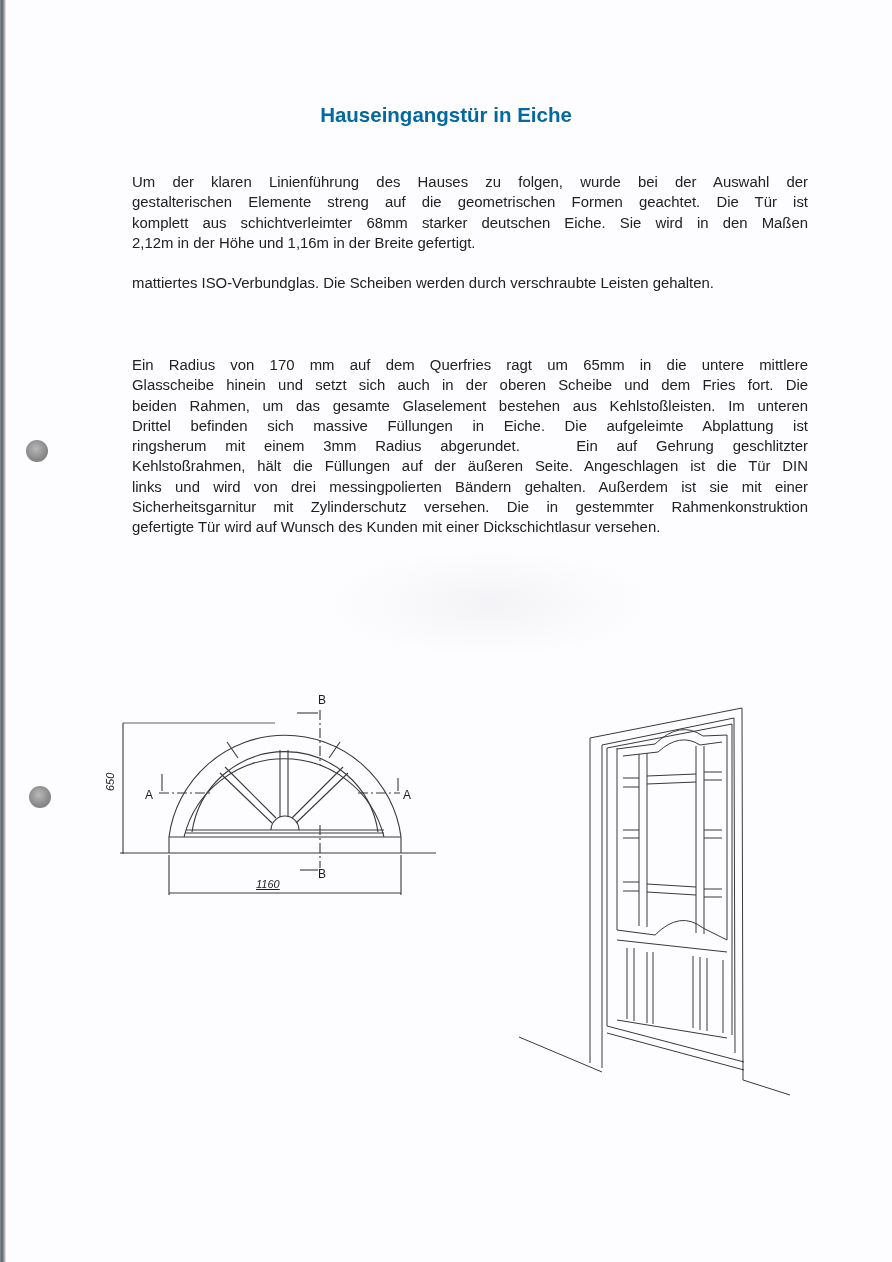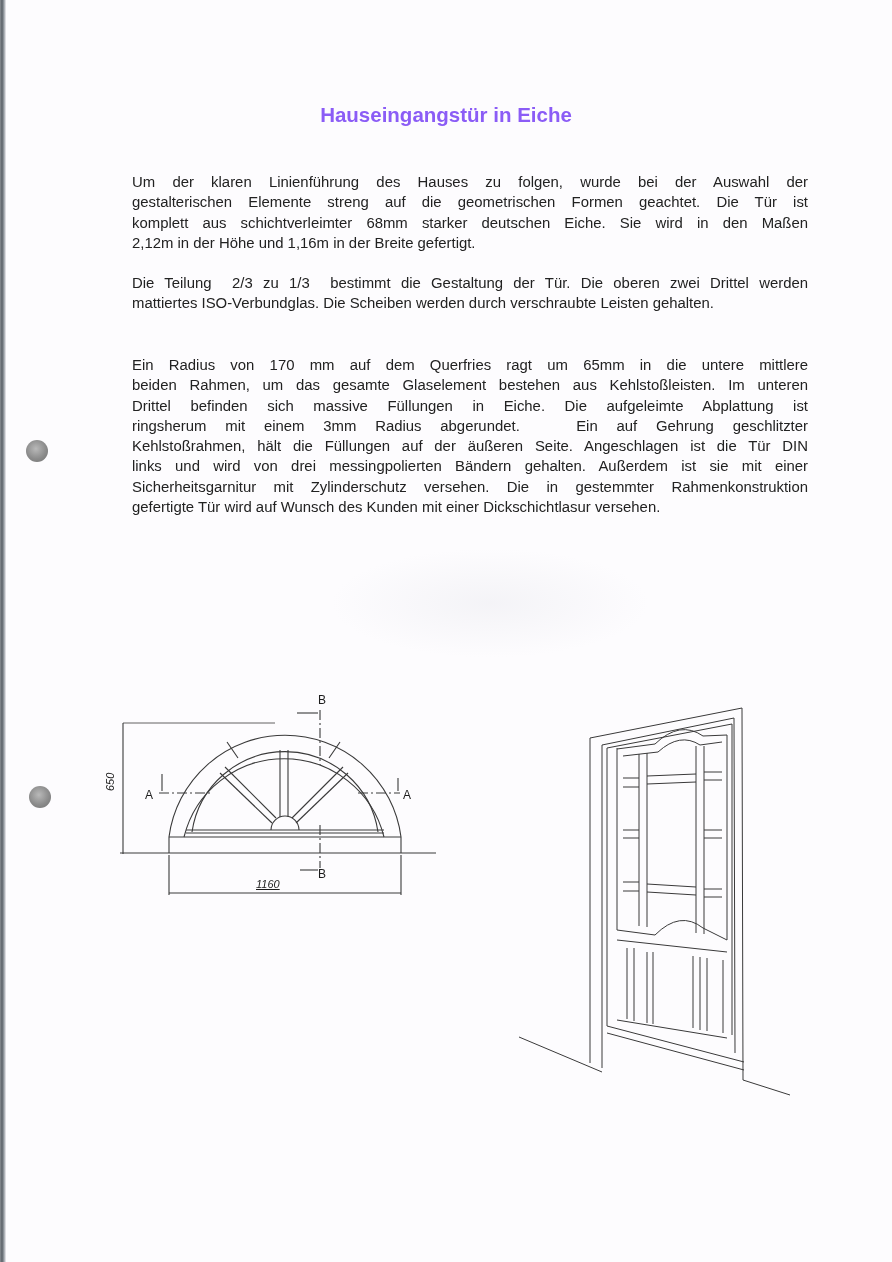--- a/index.html
+++ b/index.html
@@ -12,21 +12,21 @@
   .page-edge {
     position: absolute; left: 0; top: 0; width: 6px; height: 1262px;
     background: linear-gradient(to right, #8a8f94 0, #5a6168 2px, #9aa0a6 4px, #f2f0f4 6px);
   }
   .punch-hole {
     position: absolute; width: 22px; height: 22px; border-radius: 50%;
     background: radial-gradient(circle at 45% 40%, #b9b9b9 0, #8c8c8c 55%, #6f6f6f 100%);
   }
   .title {
     position: absolute; top: 103px; left: 0; width: 892px;
-    text-align: center; font-weight: bold; font-size: 20.5px; color: #8b5cf6;
+    text-align: center; font-weight: bold; font-size: 20.5px; color: #0369a1;
   }
   .para {
     position: absolute; left: 132px; width: 676px;
     font-size: 14.9px; line-height: 20.3px; text-align: justify;
     color: #222;
   }
   .para .ln { display: block; text-align: justify; text-align-last: justify; white-space: nowrap; }
   .para .ln.last { text-align-last: left; }
   #p1 { top: 172px; }
   #p2 { top: 273px; }
@@ -48,26 +48,26 @@
 <h1 class="title" style="margin:0;">Hauseingangstür in Eiche</h1>
 
 <div class="para" id="p1">
   <span class="ln">Um der klaren Linienführung des Hauses zu folgen, wurde bei der Auswahl der</span>
   <span class="ln">gestalterischen Elemente streng auf die geometrischen Formen geachtet. Die Tür ist</span>
   <span class="ln">komplett aus schichtverleimter 68mm starker deutschen Eiche. Sie wird in den Maßen</span>
   <span class="ln last">2,12m in der Höhe und 1,16m in der Breite gefertigt.</span>
 </div>
 
 <div class="para" id="p2">
-  <span class="ln" style="white-space:pre;">Die Teilung  2/3 zu 1/3  bestimmt die Gestaltung der Tür. Die oberen zwei Drittel werden</span>
   <span class="ln last">mattiertes ISO-Verbundglas. Die Scheiben werden durch verschraubte Leisten gehalten.</span>
 </div>
 
 <div class="para" id="p3">
   <span class="ln">Ein Radius von 170 mm auf dem Querfries ragt um 65mm in die untere mittlere</span>
+  <span class="ln">Glasscheibe hinein und setzt sich auch in der oberen Scheibe und dem Fries fort. Die</span>
   <span class="ln">beiden Rahmen, um das gesamte Glaselement bestehen aus Kehlstoßleisten. Im unteren</span>
   <span class="ln">Drittel befinden sich massive Füllungen in Eiche. Die aufgeleimte Abplattung ist</span>
   <span class="ln" style="white-space:pre;">ringsherum mit einem 3mm Radius abgerundet.   Ein auf Gehrung geschlitzter</span>
   <span class="ln">Kehlstoßrahmen, hält die Füllungen auf der äußeren Seite. Angeschlagen ist die Tür DIN</span>
   <span class="ln">links und wird von drei messingpolierten Bändern gehalten. Außerdem ist sie mit einer</span>
   <span class="ln">Sicherheitsgarnitur mit Zylinderschutz versehen. Die in gestemmter Rahmenkonstruktion</span>
   <span class="ln last">gefertigte Tür wird auf Wunsch des Kunden mit einer Dickschichtlasur versehen.</span>
 </div>
 
 <div class="ghost"></div>

